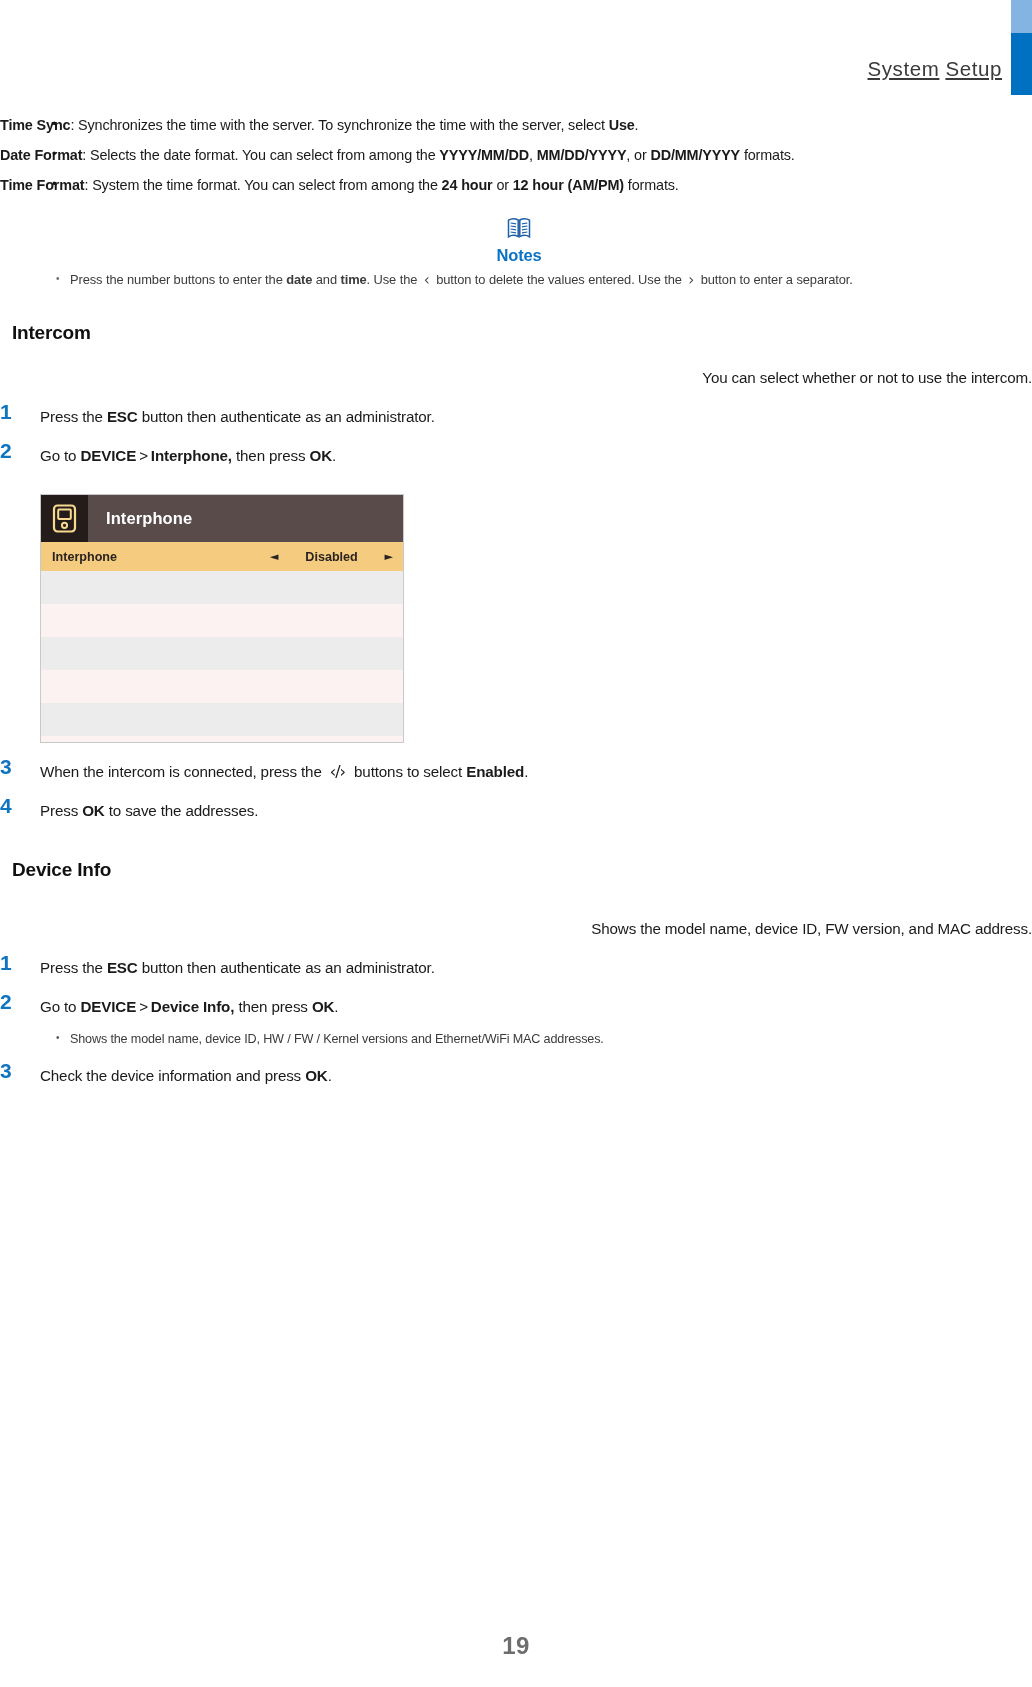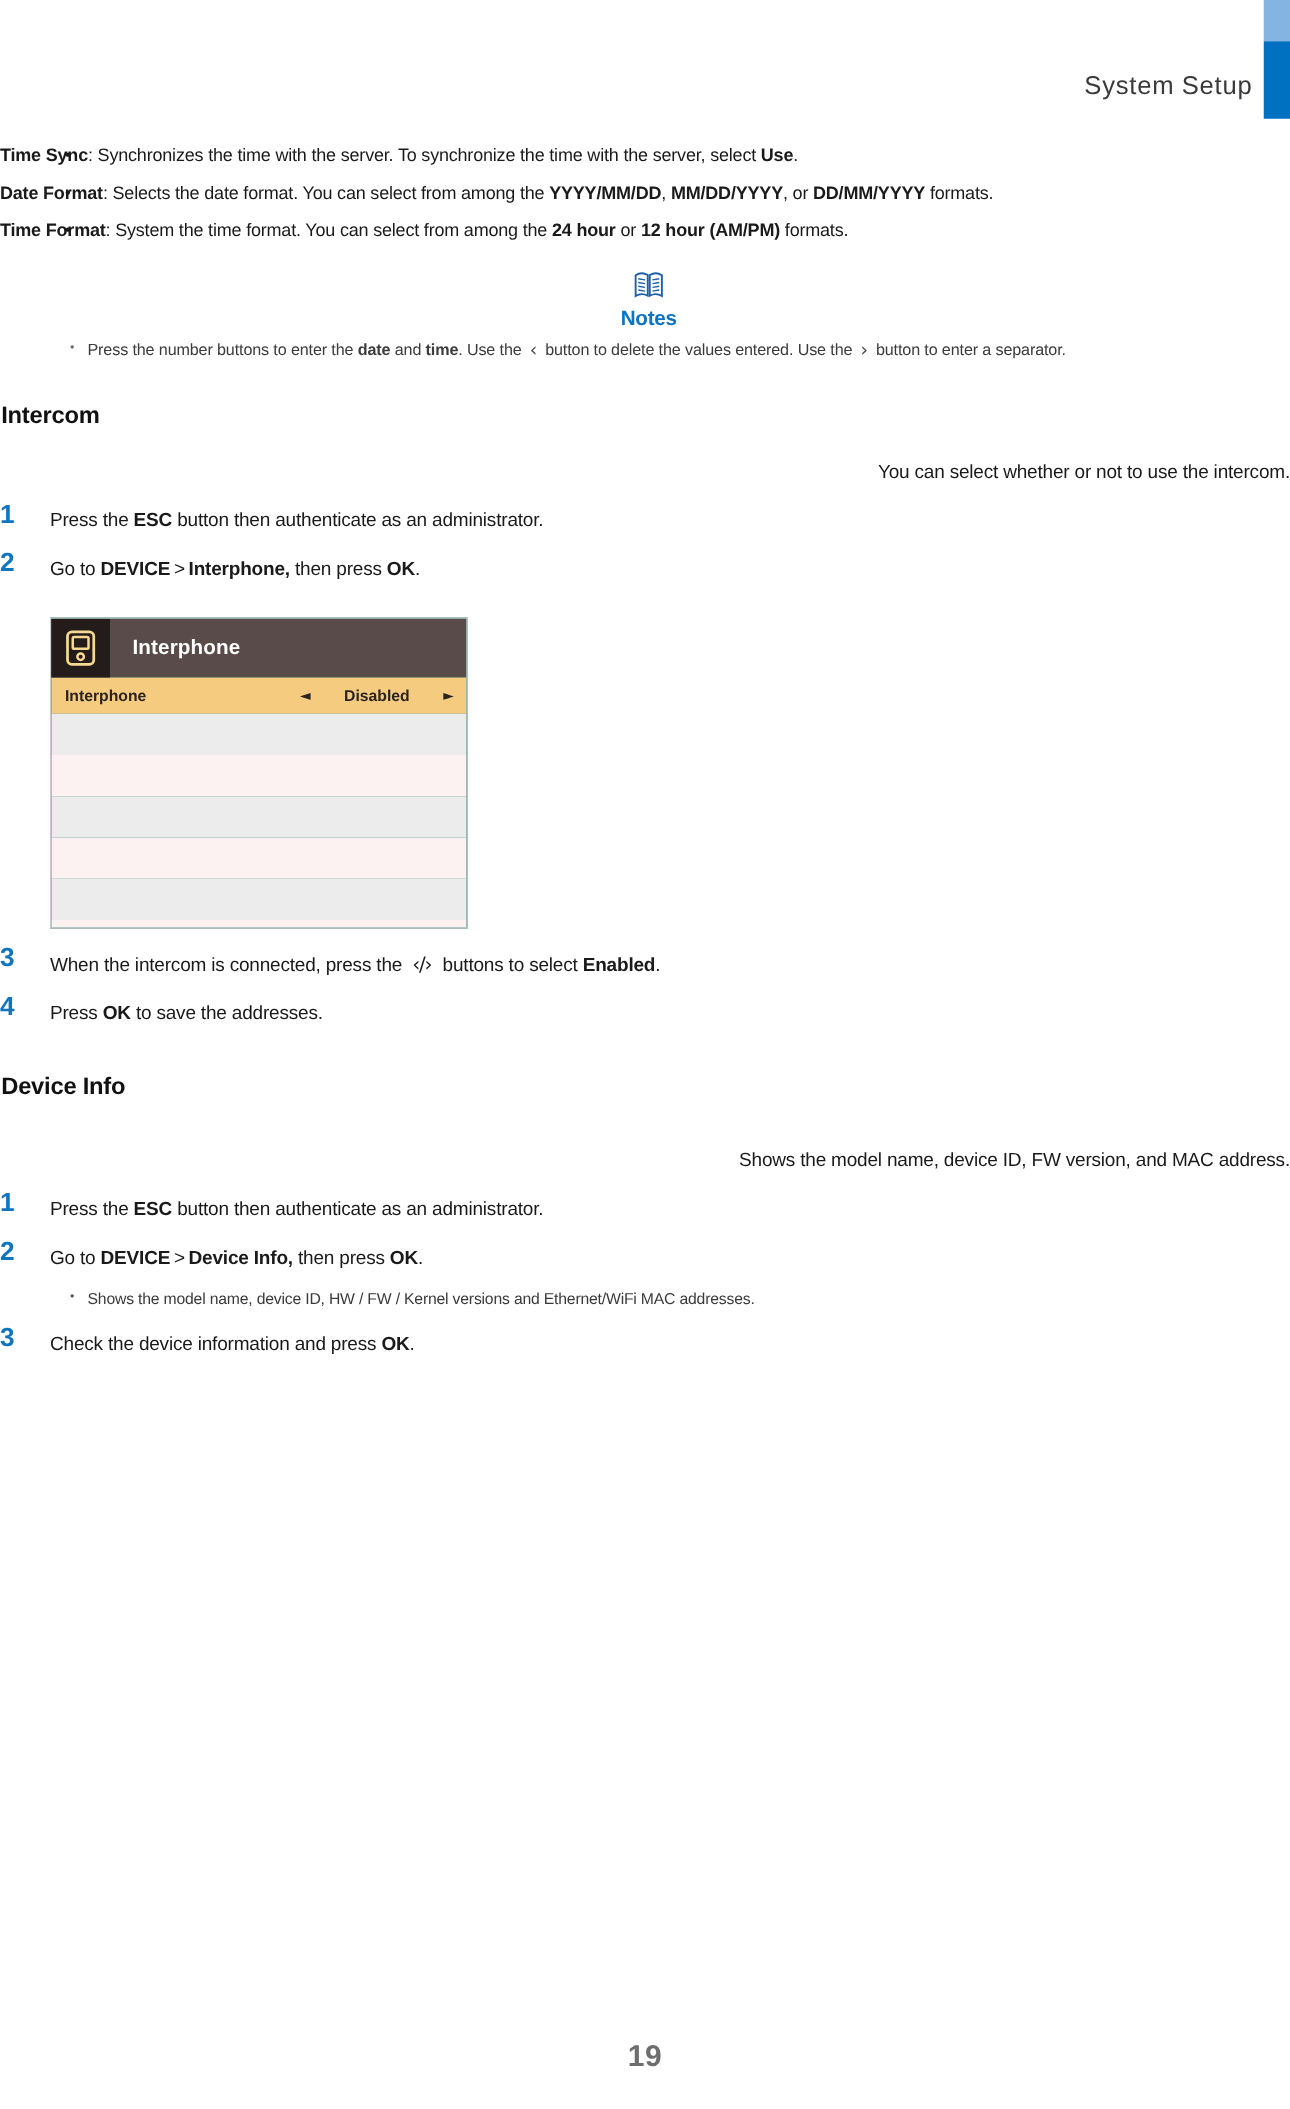--- a/index.html
+++ b/index.html
@@ -35,20 +35,21 @@
   }
   .header-title {
     position: absolute;
     right: 30px;
     top: 57px;
     font-size: 20.5px;
     font-weight: 400;
     color: #3a3a3a;
     letter-spacing: 0.6px;
     white-space: nowrap;
+    text-decoration: underline;
   }
   .header-title .sp { display: inline-block; width: 6px; }
 
   
   .content {
     position: absolute;
     left: 0; top: 110px;
     width: 1032px;
   }
 
@@ -123,21 +124,21 @@
   .glyph-l, .glyph-r {
     font-family: "DejaVu Sans", sans-serif;
     font-size: 15px;
     color: #4a4a4a;
     padding: 0 3px;
     vertical-align: -1px;
   }
 
   
   h2.section {
-    margin: 1px;
+    margin: 12px;
     font-size: 19px;
     font-weight: 700;
     color: #111111;
     letter-spacing: -0.2px;
   }
   .section-intro {
     margin: 0;
     font-size: 15.2px;
     line-height: 26px;
     color: #1a1a1a;
@@ -172,25 +173,25 @@
     font-family: "DejaVu Sans", sans-serif;
     font-size: 16px;
     letter-spacing: -1px;
     padding: 0 5px 0 4px;
     color: #1a1a1a;
   }
 
   
   .device-panel {
     position: relative;
-    width: 334px;
+    width: 364px;
     height: 249px;
     margin: 22px 0 0 40px;
     border: 1px solid #c9c9c9;
-    background: #0f766e;
+    background: #fde047;
     overflow: hidden;
   }
   .dp-titlebar {
     display: flex;
     align-items: stretch;
     height: 47px;
     background: #584b49;
   }
   .dp-iconbox {
     width: 47px;

